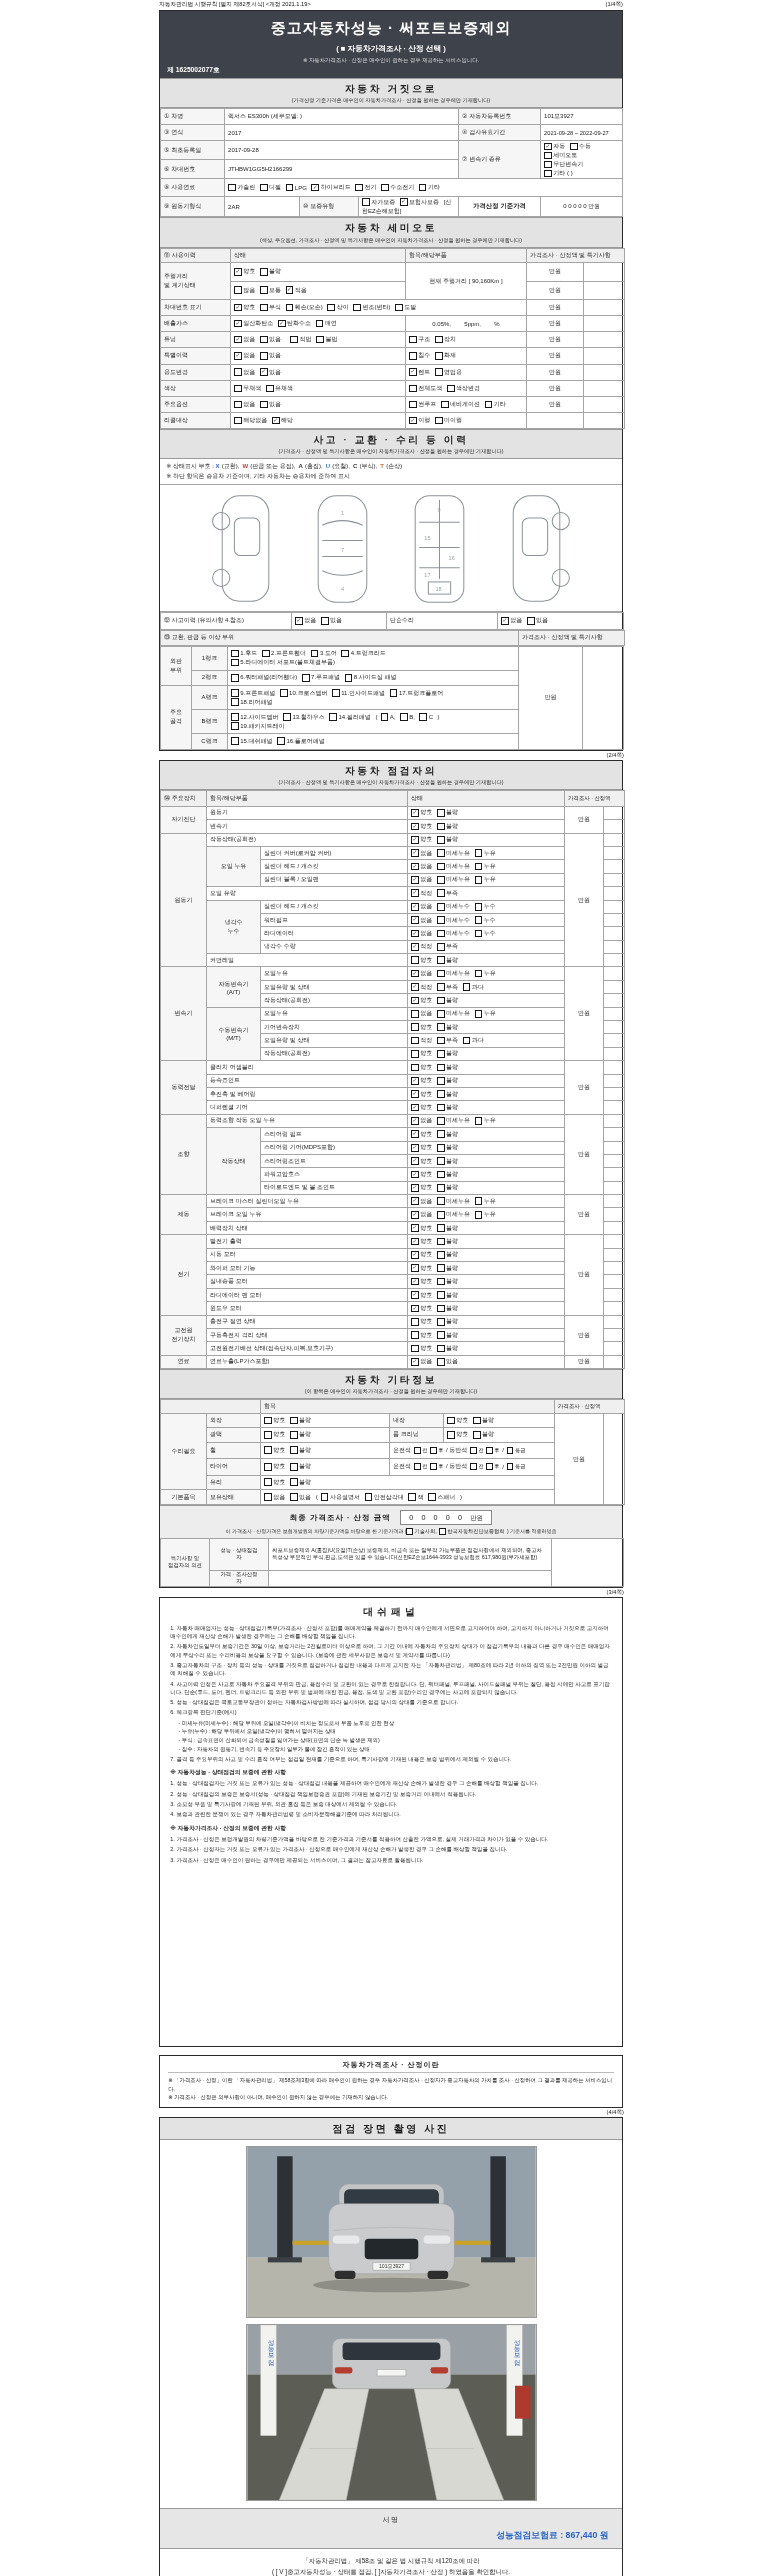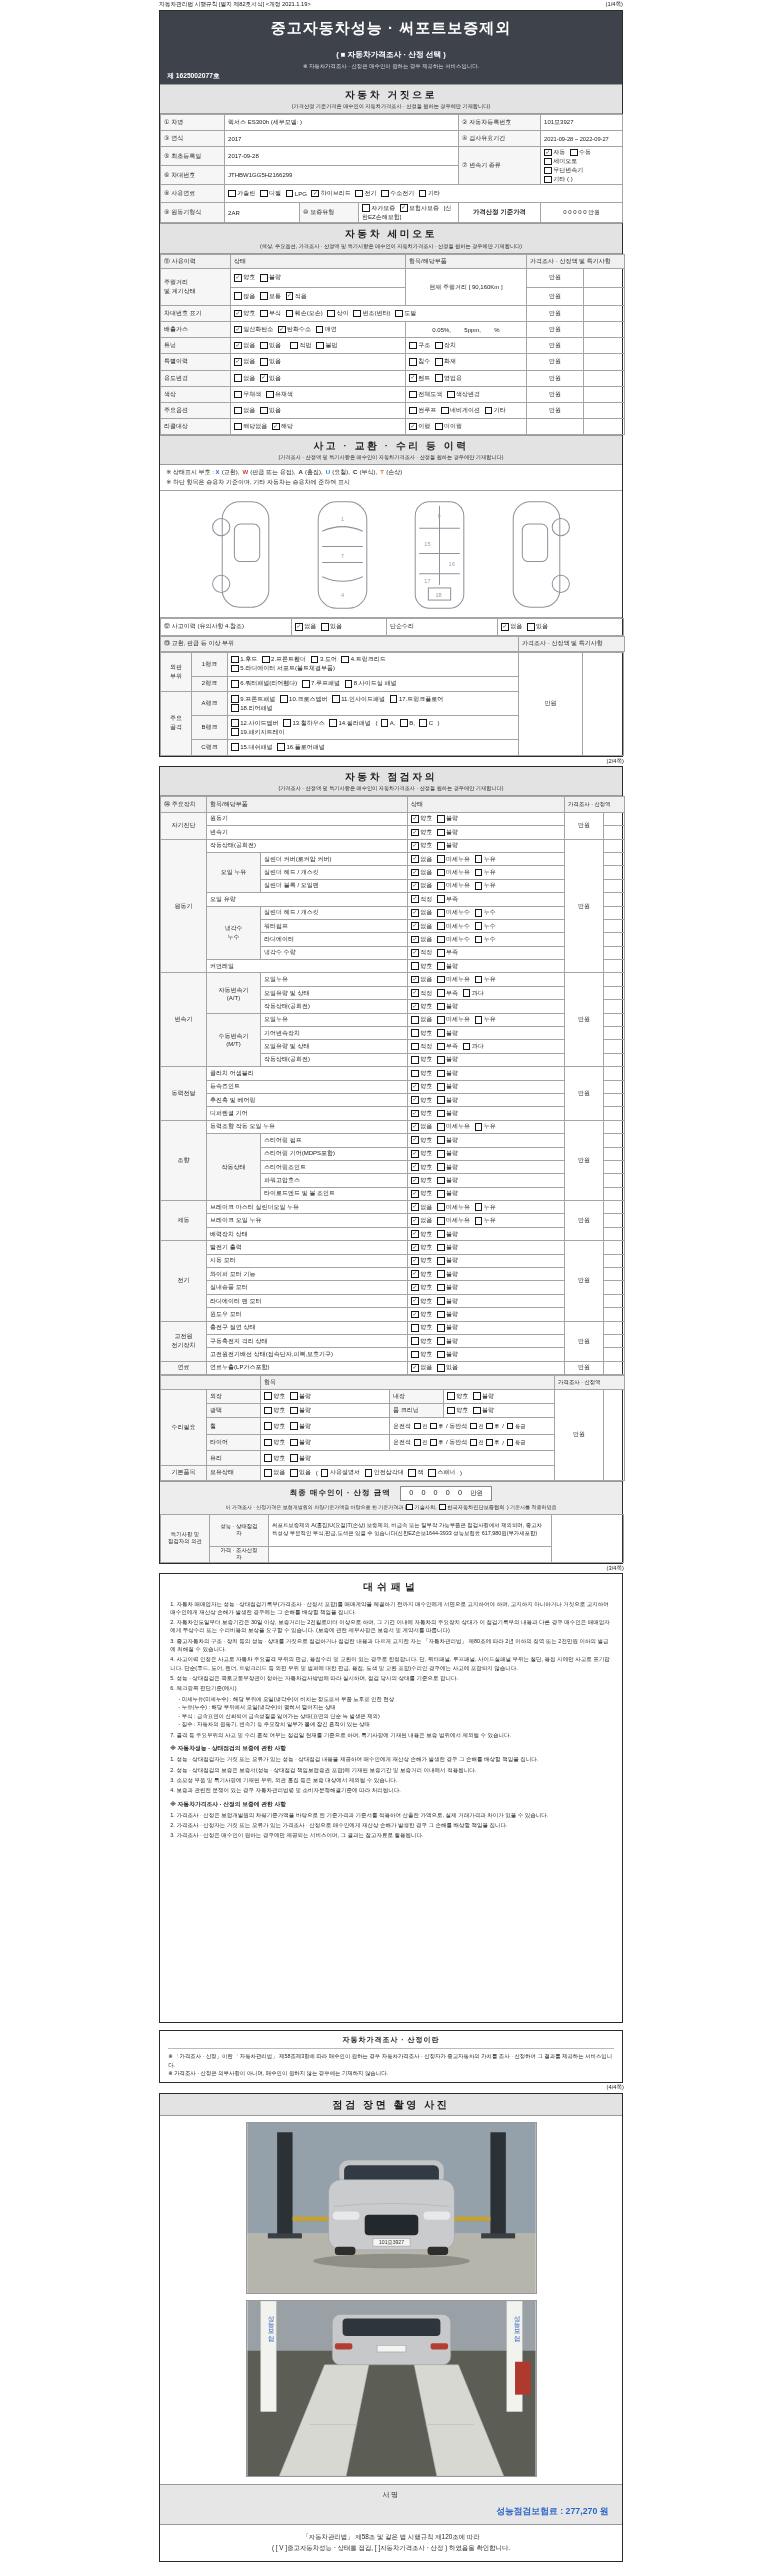--- a/index.html
+++ b/index.html
@@ -4,21 +4,21 @@
 <style>
   html,body{margin:0;padding:0;background:#fff;}
   body{width:773px;height:2576px;overflow:hidden;font-family:"Liberation Sans","DejaVu Sans",sans-serif;color:#1d1d1d;}
   .topline{width:464px;margin:1px 0 1px 159px;display:flex;justify-content:space-between;font-size:5.7px;color:#111;}
   .doc{width:464px;margin-left:159px;}
   .pagebox{border:1.5px solid #2a2a2a;background:#fff;}
   .pg{width:464px;margin-left:159px;text-align:right;font-size:5.7px;padding:1px 1px 0.5px;color:#222;}
   
   .darkhead{background:#3e434b;color:#fff;text-align:center;padding:8.2px 8.2px 14.4px;position:relative;}
   .darkhead .t{font-size:15px;font-weight:bold;letter-spacing:1px;}
-  .darkhead .s{font-size:7.7px;margin-top:12px;font-weight:bold;}
+  .darkhead .s{font-size:7.7px;margin-top:6px;font-weight:bold;}
   .darkhead .n{font-size:5.4px;color:#dcdcdc;margin-top:2.6px;}
   .darkhead .no{position:absolute;left:7.2px;bottom:3.6px;font-size:6.7px;font-weight:bold;}
   
   .band{background:#e3e3e3;border-top:0.5px solid #9a9a9a;border-bottom:0.5px solid #9a9a9a;text-align:center;padding:3.6px 2.1px 3.1px;}
   .band .bt{font-size:9.8px;font-weight:bold;letter-spacing:2.6px;}
   .band .bn{font-size:5.2px;margin-top:1.5px;color:#222;}
   
   table.f{border-collapse:collapse;width:100%;table-layout:fixed;}
   table.f td{border:0.5px solid #a5a5a5;padding:0.5px 3.1px;font-size:6px;vertical-align:middle;overflow:hidden;}
   table.f tr{height:16px;}
@@ -1143,20 +1143,24 @@
               </span><span class="cbi">
                 <span class="bx"></span>
                 <span class="cl">있음</span>
               </span></td>
             <td class="pr" rowspan="1">만원</td>
             <td class="nt"></td>
           </tr>
         </tbody>
   </table>
 
+  <div class="band">
+    <div class="bt">자동차 기타정보</div>
+    <div class="bn">(이 항목은 매수인이 자동차가격조사 · 산정을 원하는 경우에만 기재합니다)</div>
+  </div>
 
   <table class="f">
     <colgroup>
           <col style="width:46px">
           <col style="width:54px">
           <col style="width:129px">
           <col style="width:54px">
           <col style="width:111px">
           <col style="width:49px">
           <col style="width:20.6px">
@@ -1289,21 +1293,21 @@
               </span><span class="cbi">
                 <span class="bx"></span>
                 <span class="cl">스패너</span>
               </span><span class="pl">)</span></td>
     </tr>
   </tbody>
       </table>
 
   <div class="finalband">
     <div class="finalrow">
-      <span class="fl">최종 매수인이 · 산정 금액</span>
+      <span class="fl">최종 가격조사 · 산정 금액</span>
       <span class="digits"><span>0 0 0 0 0</span> <i>만원</i></span>
     </div>
     <div class="finalnote sm">
       <span>이 가격조사 · 산정가격은 보험개발원의 차량기준가액을 바탕으로 한 기준가격과 ( </span>
       <span><span class="cbi">
               <span class="bx"></span>
               <span class="cl">기술사회,</span>
             </span><span class="cbi">
               <span class="bx"></span>
               <span class="cl">한국자동차진단보증협회</span>
@@ -1418,21 +1422,21 @@
     <rect x="356" y="82" width="34" height="12" rx="4" fill="#b53c30"></rect>
     <rect x="252" y="86" width="56" height="13" fill="#f4f4f2" stroke="#999"></rect>
     <polygon points="150,124 236,124 192,340 62,340" fill="#d8d8d2" stroke="#b5b5ae"></polygon>
     <polygon points="324,124 410,124 498,340 368,340" fill="#d8d8d2" stroke="#b5b5ae"></polygon>
     <line x1="120" y1="240" x2="214" y2="240" stroke="#b9b9b2"></line>
     <line x1="346" y1="240" x2="440" y2="240" stroke="#b9b9b2"></line>
   </svg>
 
   <div class="signband">
     <div class="sg">서명</div>
-    <div class="fee" id="fee-text" style="color: rgb(42, 102, 200);">성능점검보험료 : 277,270 원</div>
+    <div class="fee" id="fee-text" style="color: rgb(42, 102, 200);">성능점검보험료 : 867,440 원</div>
   </div>
 
   <div class="footer">
     <div>「자동차관리법」 제58조 및 같은 법 시행규칙 제120조에 따라</div>
     <div>( [ V ]중고자동차성능 · 상태를 점검, [    ]자동차가격조사 · 산정 ) 하였음을 확인합니다.</div>
   </div>
 </div>
 </div>
 
 

